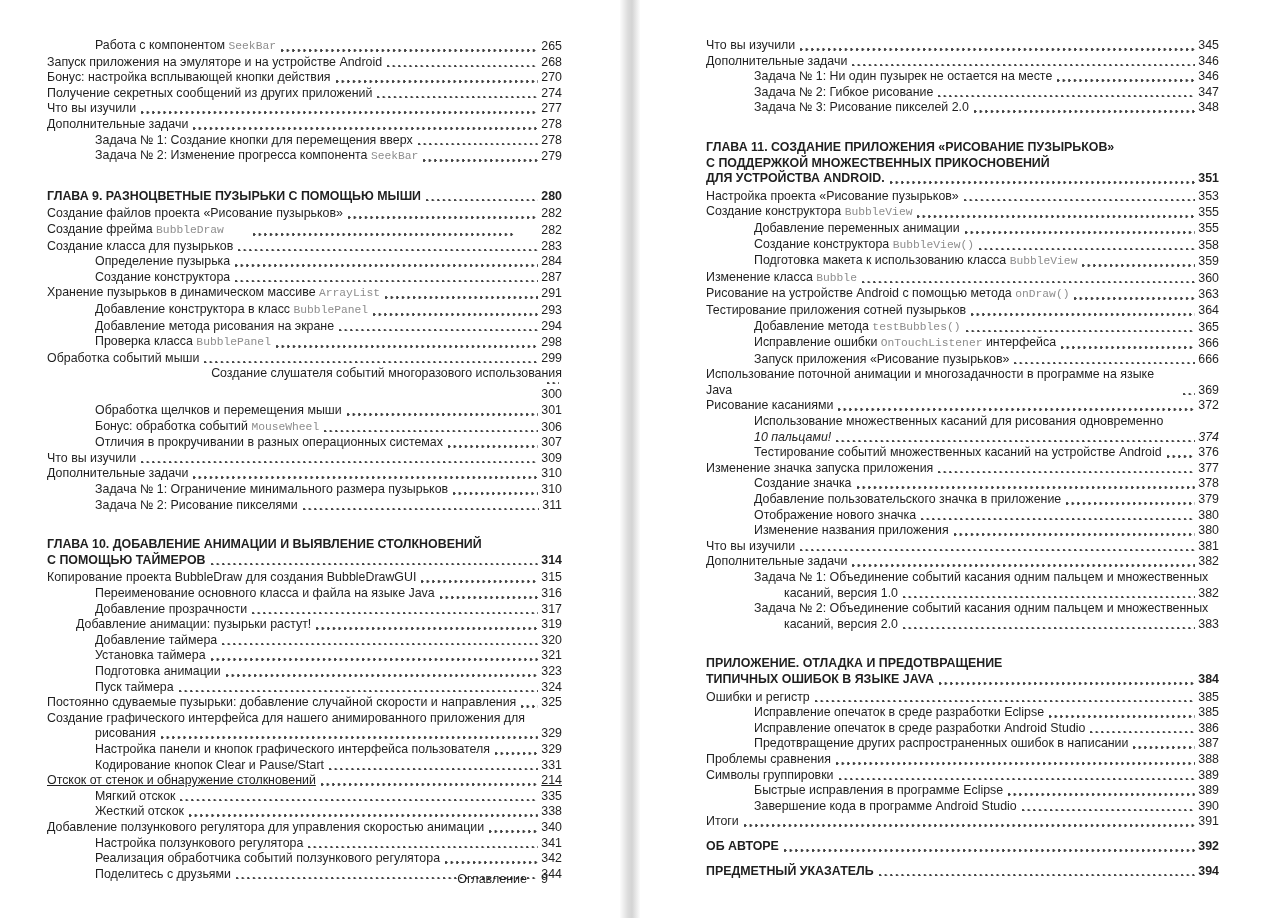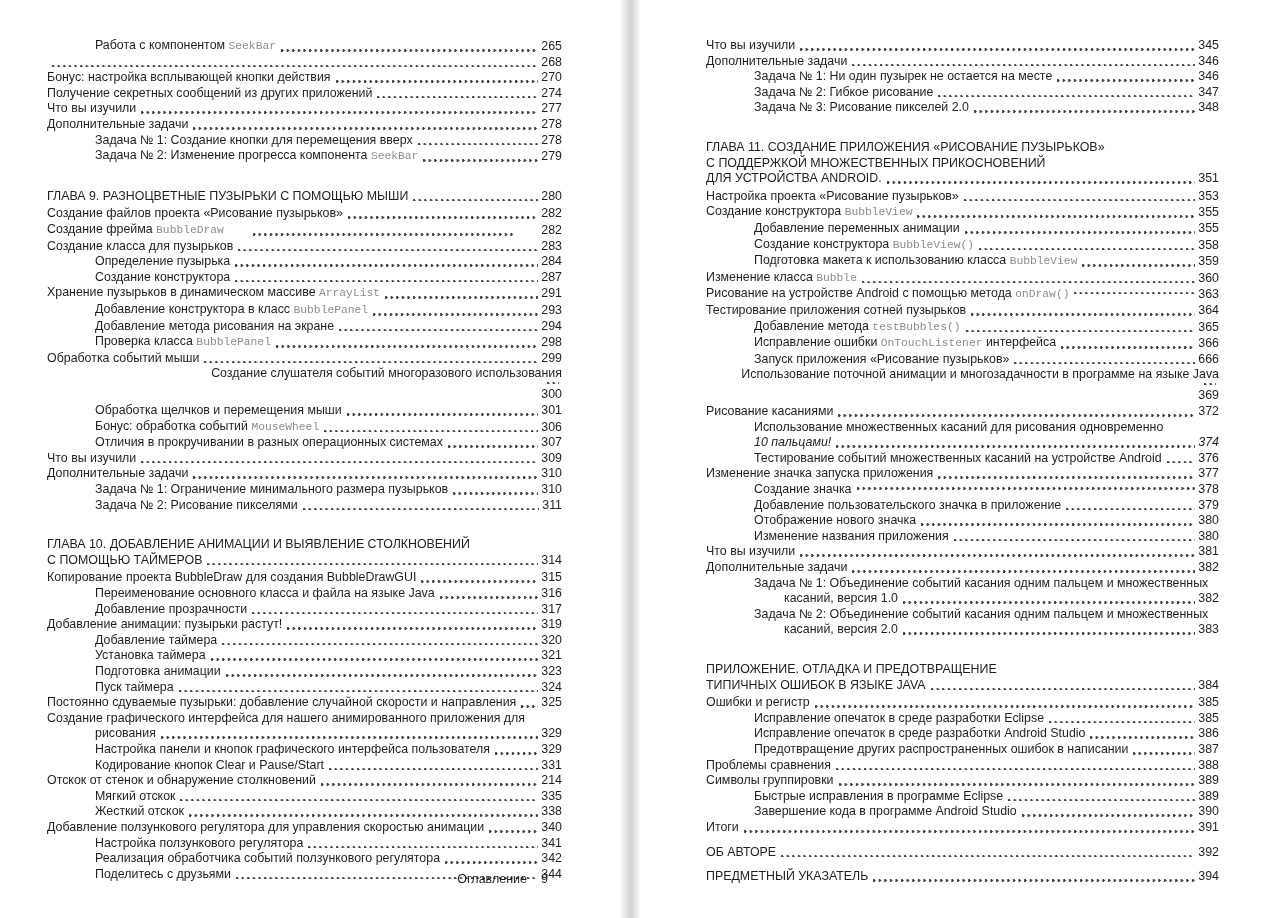--- a/index.html
+++ b/index.html
@@ -15,21 +15,21 @@
   .page-right{width:621px;}
   .gutter{width:20px;height:100%;
     background:linear-gradient(to right,#fcfcfc,#dcdcdc 40%,#d4d4d4 60%,#fcfcfc);}
   .toc{box-sizing:border-box;}
   .page-left .toc{padding:38px 58px 0 47px;}
   .page-right .toc{padding:38px 42px 0 66px;}
 
   .entry{}
   .entry.gap-lg{margin-top:24px;}
   .entry.gap-sm{margin-top:9px;}
-  .entry.bold{font-weight:400;margin-bottom:2px;}
+  .entry.bold{font-weight:700;margin-bottom:2px;}
   .line{display:flex;align-items:flex-end;font-size:12.4px;line-height:15.6px;}
   .txt{flex:0 1 auto;}
   .mono{
     font-family:"Liberation Mono","DejaVu Sans Mono",monospace;
     font-size:11.3px;color:var(--mono,#8d8d8d);font-weight:400;
   }
   .dots{
     flex:1 1 auto;min-width:12px;height:2.6px;
     margin:0 3px 3px 5px;
     background-image:radial-gradient(circle at 1.2px 1.3px,var(--dots,#3f3f3f) 1.1px,transparent 1.35px);
@@ -51,20 +51,21 @@
     <div class="toc" id="toc-left">
         <div class="entry">
           <div class="line" style="padding-left: 48px;">
             <span class="txt"><span>Работа с компонентом </span><span class="mono">SeekBar</span></span>
             <span class="dots"></span>
             <span class="pg">265</span>
           </div>
         </div>
         <div class="entry">
           <div class="line" style="padding-left: 0px;">
+            <span class="txt"><span>Запуск приложения на эмуляторе и на устройстве Android</span></span>
             <span class="dots"></span>
             <span class="pg">268</span>
           </div>
         </div>
         <div class="entry">
           <div class="line" style="padding-left: 0px;">
             <span class="txt"><span>Бонус: настройка всплывающей кнопки действия</span></span>
             <span class="dots"></span>
             <span class="pg">270</span>
           </div>
@@ -262,21 +263,21 @@
           </div>
         </div>
         <div class="entry">
           <div class="line" style="padding-left: 48px;">
             <span class="txt"><span>Добавление прозрачности</span></span>
             <span class="dots"></span>
             <span class="pg">317</span>
           </div>
         </div>
         <div class="entry">
-          <div class="line" style="padding-left: 0px;">
+          <div class="line" style="padding-left: 0px; margin-left: 29px;">
             <span class="txt"><span>Добавление анимации: пузырьки растут!</span></span>
             <span class="dots"></span>
             <span class="pg">319</span>
           </div>
         </div>
         <div class="entry">
           <div class="line" style="padding-left: 48px;">
             <span class="txt"><span>Добавление таймера</span></span>
             <span class="dots"></span>
             <span class="pg">320</span>
@@ -328,21 +329,21 @@
           </div>
         </div>
         <div class="entry">
           <div class="line" style="padding-left: 48px;">
             <span class="txt"><span>Кодирование кнопок Clear и Pause/Start</span></span>
             <span class="dots"></span>
             <span class="pg">331</span>
           </div>
         </div>
         <div class="entry">
-          <div class="line" style="padding-left: 0px;">
+          <div class="line" style="padding-left: 0px; text-decoration: underline;">
             <span class="txt"><span>Отскок от стенок и обнаружение столкновений</span></span>
             <span class="dots"></span>
             <span class="pg">214</span>
           </div>
         </div>
         <div class="entry">
           <div class="line" style="padding-left: 48px;">
             <span class="txt"><span>Мягкий отскок</span></span>
             <span class="dots"></span>
             <span class="pg">335</span>
@@ -476,21 +477,21 @@
           </div>
         </div>
         <div class="entry">
           <div class="line" style="padding-left: 0px;">
             <span class="txt"><span>Изменение класса </span><span class="mono">Bubble</span></span>
             <span class="dots"></span>
             <span class="pg">360</span>
           </div>
         </div>
         <div class="entry">
-          <div class="line" style="padding-left: 0px; align-items: center;">
+          <div class="line" style="padding-left: 0px;">
             <span class="txt"><span>Рисование на устройстве Android с помощью метода </span><span class="mono">onDraw()</span></span>
             <span class="dots"></span>
             <span class="pg">363</span>
           </div>
         </div>
         <div class="entry">
           <div class="line" style="padding-left: 0px;">
             <span class="txt"><span>Тестирование приложения сотней пузырьков</span></span>
             <span class="dots"></span>
             <span class="pg">364</span>
@@ -511,21 +512,21 @@
           </div>
         </div>
         <div class="entry">
           <div class="line" style="padding-left: 48px;">
             <span class="txt"><span>Запуск приложения «Рисование пузырьков»</span></span>
             <span class="dots"></span>
             <span class="pg">666</span>
           </div>
         </div>
         <div class="entry">
-          <div class="line" style="padding-left: 0px; flex-direction: column;">
+          <div class="line" style="padding-left: 0px;">
             <span class="txt"><span>Использование поточной анимации и многозадачности в программе на языке Java</span></span>
             <span class="dots"></span>
             <span class="pg">369</span>
           </div>
         </div>
         <div class="entry">
           <div class="line" style="padding-left: 0px;">
             <span class="txt"><span>Рисование касаниями</span></span>
             <span class="dots"></span>
             <span class="pg">372</span>
@@ -549,21 +550,21 @@
           </div>
         </div>
         <div class="entry">
           <div class="line" style="padding-left: 0px;">
             <span class="txt"><span>Изменение значка запуска приложения</span></span>
             <span class="dots"></span>
             <span class="pg">377</span>
           </div>
         </div>
         <div class="entry">
-          <div class="line" style="padding-left: 48px; align-items: center;">
+          <div class="line" style="padding-left: 48px;">
             <span class="txt"><span>Создание значка</span></span>
             <span class="dots"></span>
             <span class="pg">378</span>
           </div>
         </div>
         <div class="entry">
           <div class="line" style="padding-left: 48px;">
             <span class="txt"><span>Добавление пользовательского значка в приложение</span></span>
             <span class="dots"></span>
             <span class="pg">379</span>

